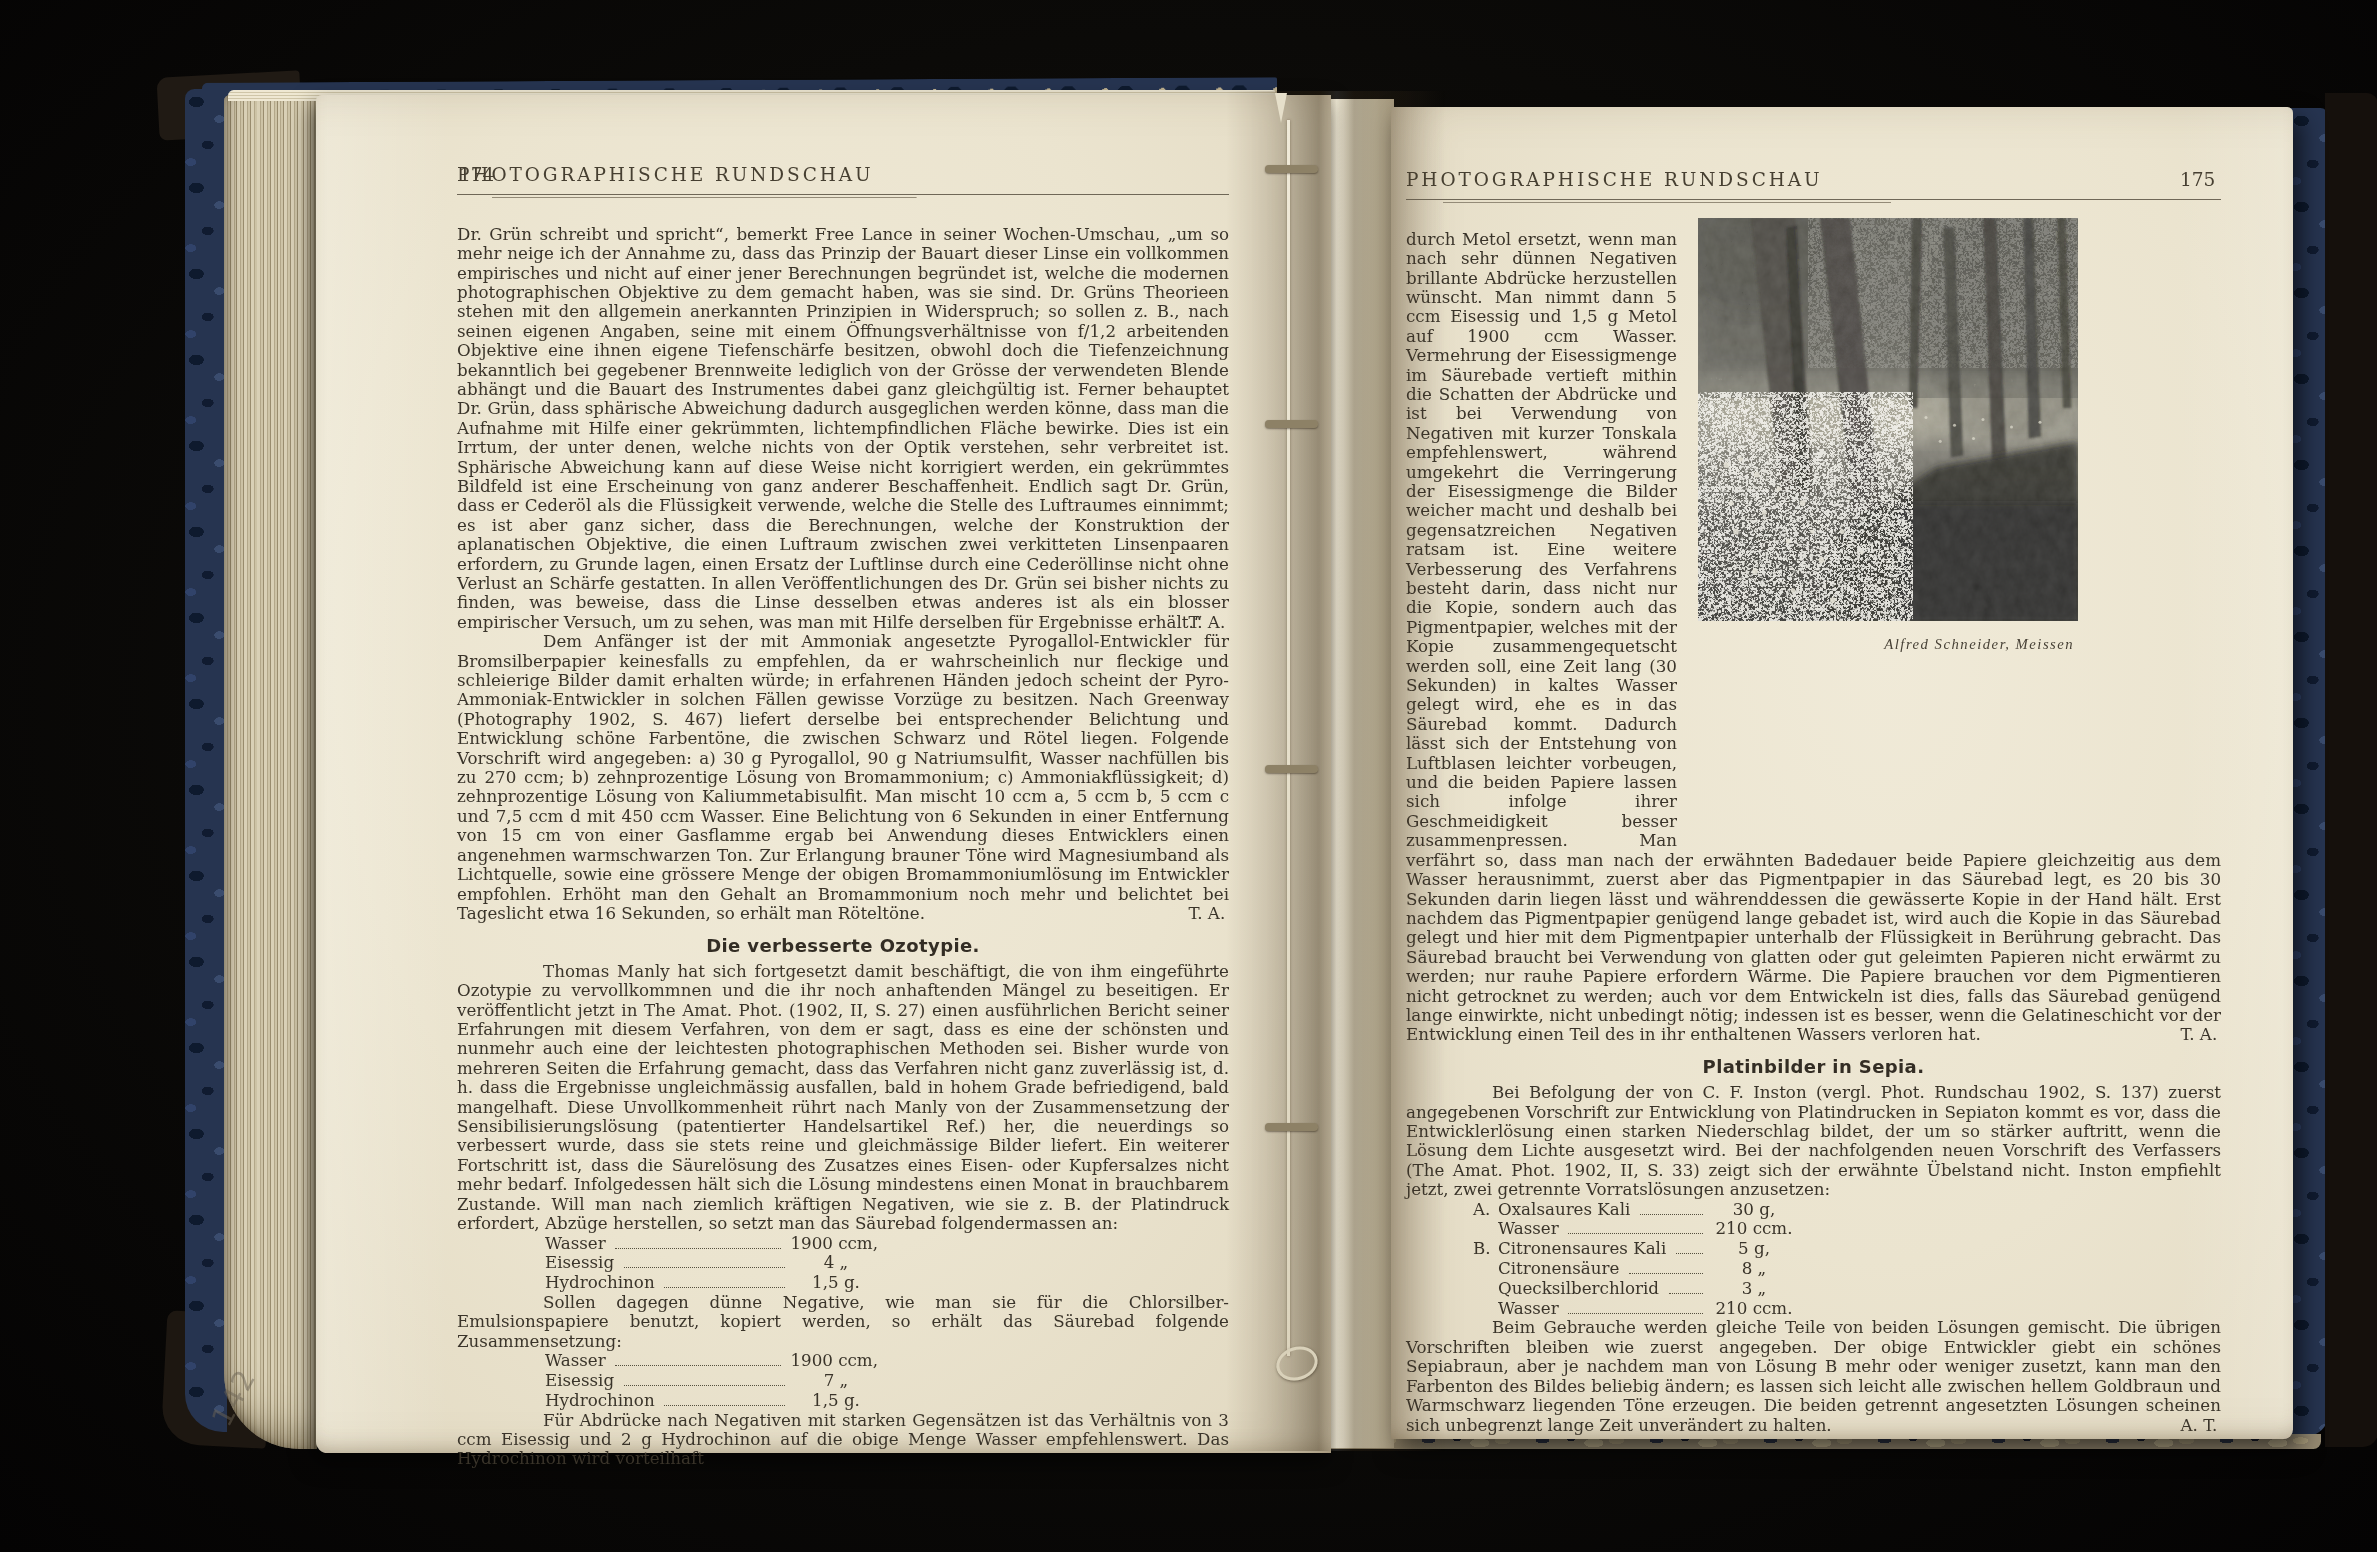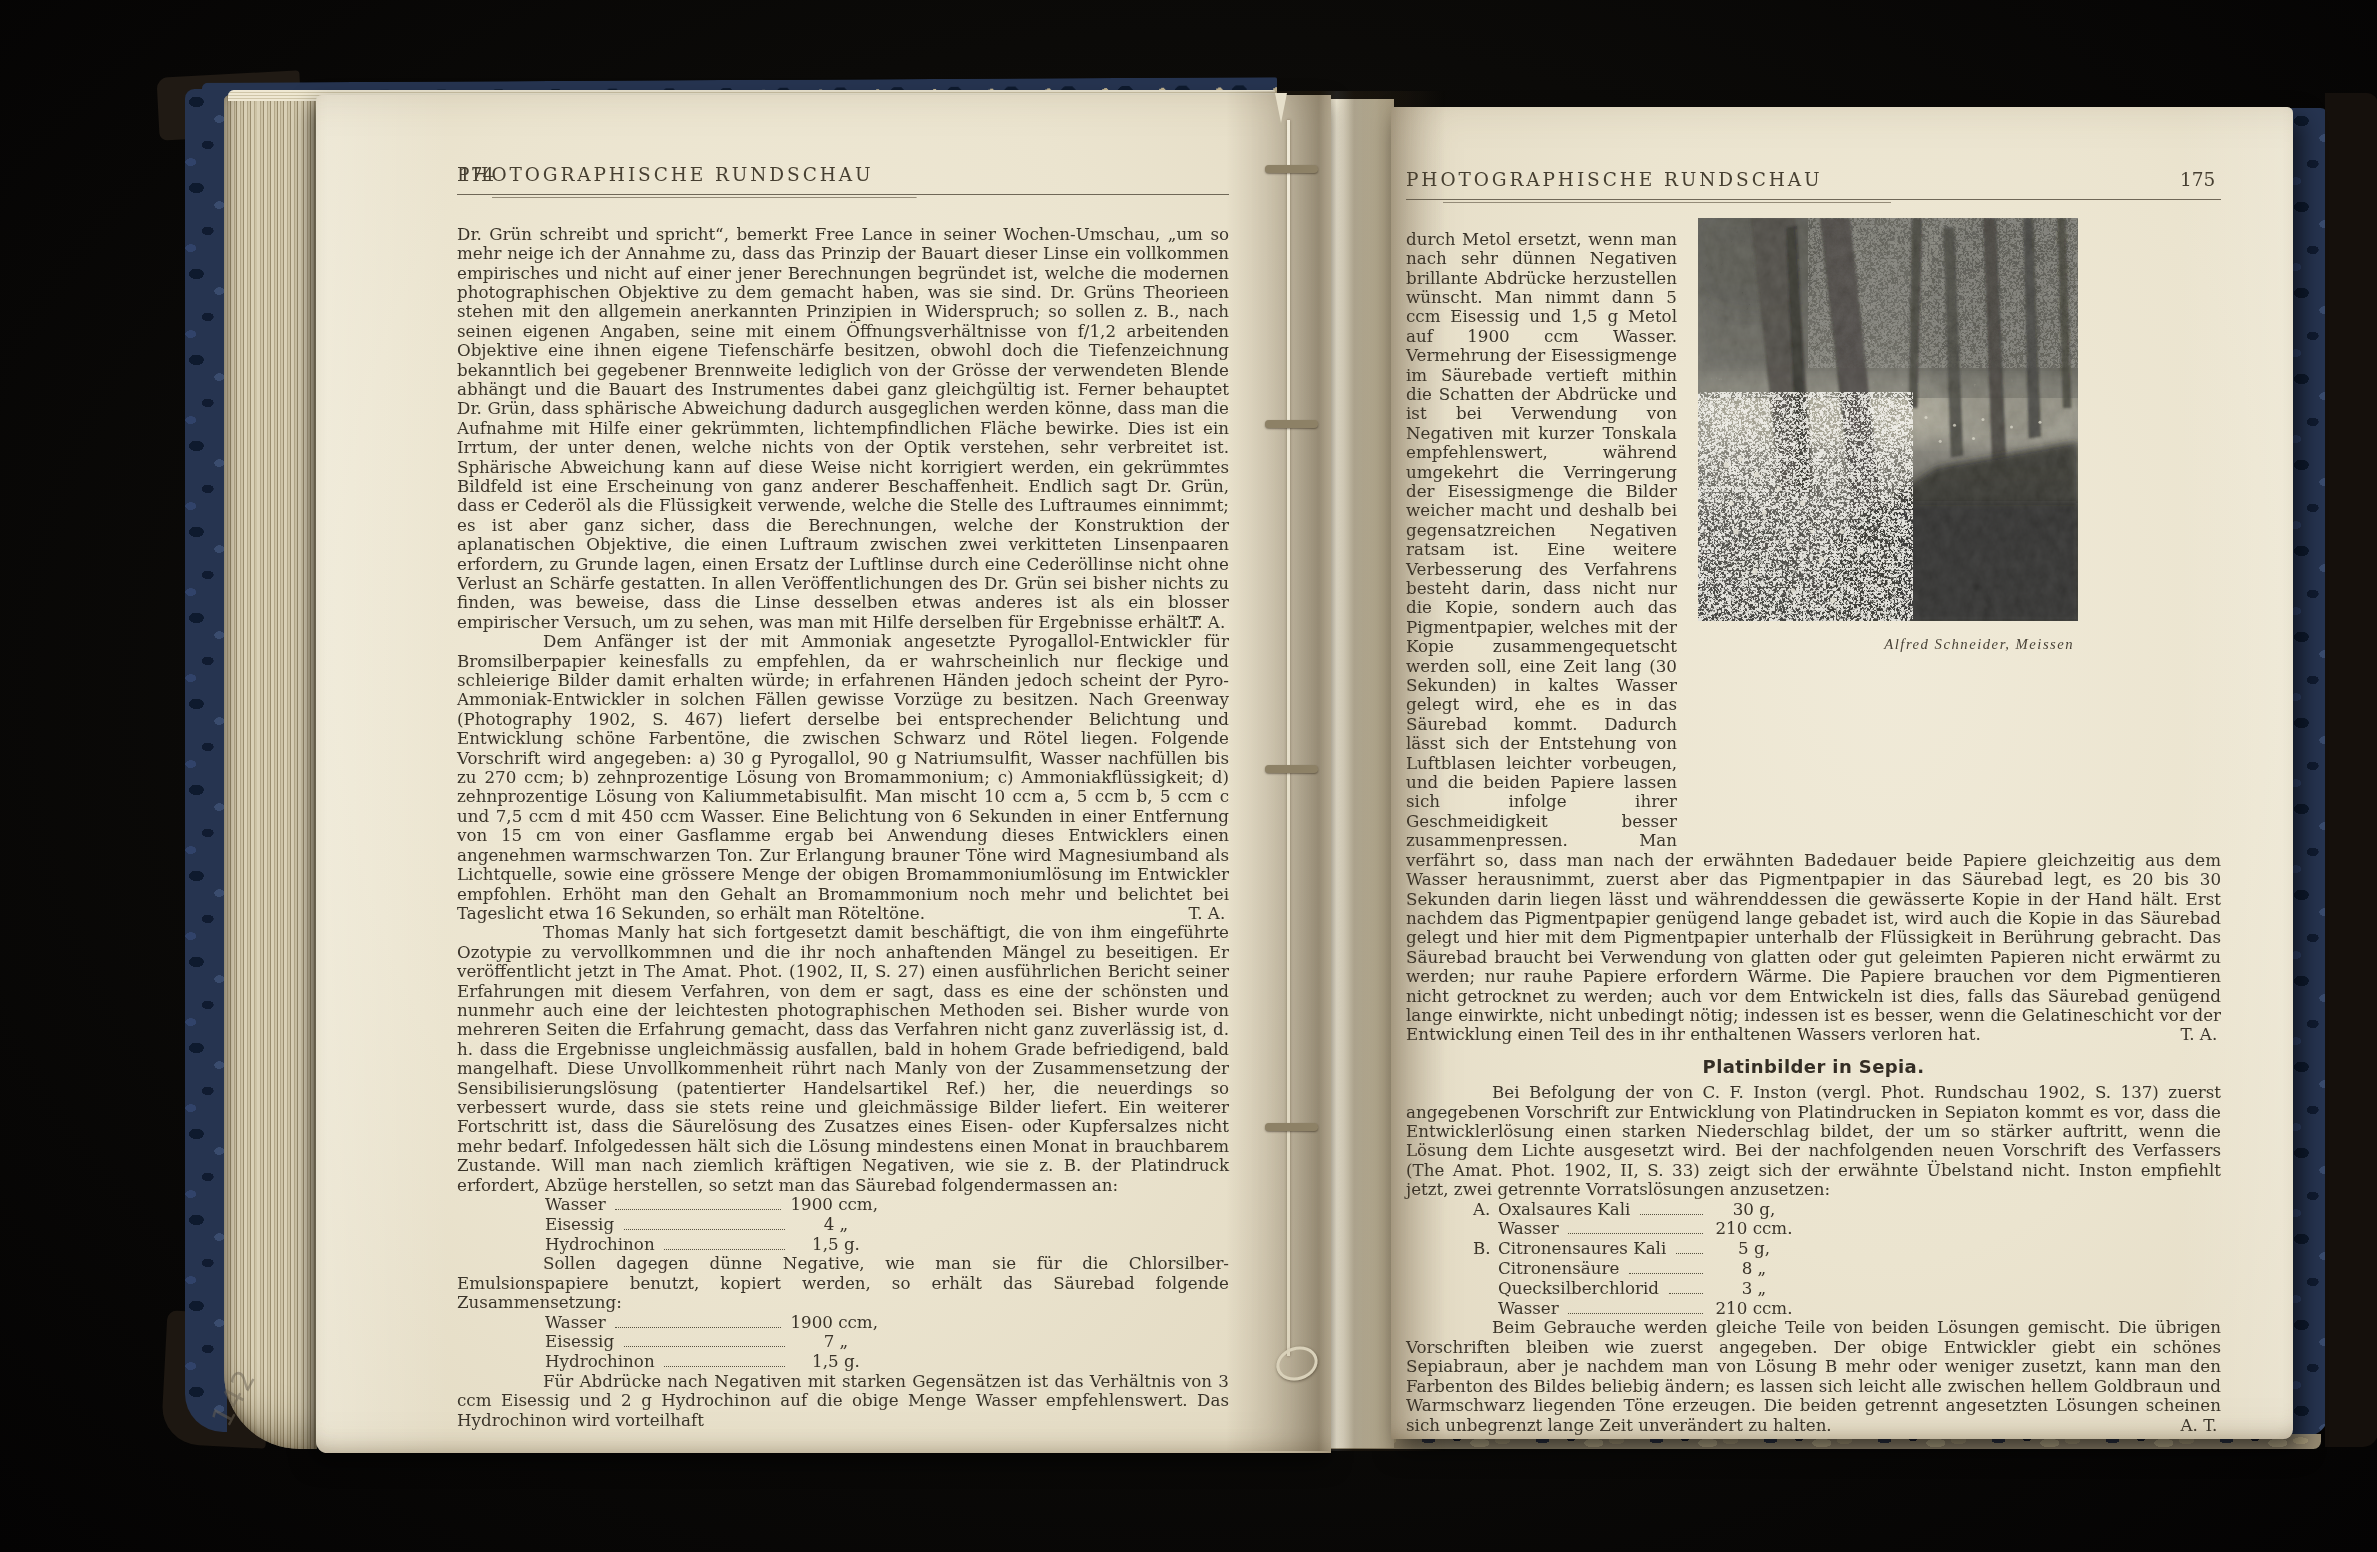--- a/index.html
+++ b/index.html
@@ -109,20 +109,21 @@
       </div>
       <div class="rule"></div>
 
       <div class="body-start">
         <p>Dr. Grün schreibt und spricht“, bemerkt Free Lance in seiner Wochen-Umschau, „um so mehr neige ich der Annahme zu, dass das Prinzip der Bauart dieser Linse ein vollkommen empirisches und nicht auf einer jener Berechnungen begründet ist, welche die modernen photographischen Objektive zu dem gemacht haben, was sie sind.  Dr. Grüns Theorieen stehen mit den allgemein anerkannten Prinzipien in Widerspruch; so sollen z. B., nach seinen eigenen Angaben, seine mit einem Öffnungsverhältnisse von f/1,2 arbeitenden Objektive eine ihnen eigene Tiefenschärfe besitzen, obwohl doch die Tiefenzeichnung bekanntlich bei gegebener Brennweite lediglich von der Grösse der verwendeten Blende abhängt und die Bauart des Instrumentes dabei ganz gleichgültig ist.  Ferner behauptet Dr. Grün, dass sphärische Abweichung dadurch ausgeglichen werden könne, dass man die Aufnahme mit Hilfe einer gekrümmten, lichtempfindlichen Fläche bewirke.  Dies ist ein Irrtum, der unter denen, welche nichts von der Optik verstehen, sehr verbreitet ist.  Sphärische Abweichung kann auf diese Weise nicht korrigiert werden, ein gekrümmtes Bildfeld ist eine Erscheinung von ganz anderer Beschaffenheit.  Endlich sagt Dr. Grün, dass er Cederöl als die Flüssigkeit verwende, welche die Stelle des Luftraumes einnimmt; es ist aber ganz sicher, dass die Berechnungen, welche der Konstruktion der aplanatischen Objektive, die einen Luftraum zwischen zwei verkitteten Linsenpaaren erfordern, zu Grunde lagen, einen Ersatz der Luftlinse durch eine Cederöllinse nicht ohne Verlust an Schärfe gestatten.  In allen Veröffentlichungen des Dr. Grün sei bisher nichts zu finden, was beweise, dass die Linse desselben etwas anderes ist als ein blosser empirischer Versuch, um zu sehen, was man mit Hilfe derselben für Ergebnisse erhält.“</p>
         <div class="sig">T. A.</div>
 
         <p class="ind">Dem Anfänger ist der mit Ammoniak angesetzte Pyrogallol-Entwickler für Bromsilberpapier keinesfalls zu empfehlen, da er wahrscheinlich nur fleckige und schleierige Bilder damit erhalten würde; in erfahrenen Händen jedoch scheint der Pyro-Ammoniak-Entwickler in solchen Fällen gewisse Vorzüge zu besitzen.  Nach Greenway (Photography 1902, S. 467) liefert derselbe bei entsprechender Belichtung und Entwicklung schöne Farbentöne, die zwischen Schwarz und Rötel liegen.  Folgende Vorschrift wird angegeben: a) 30 g Pyrogallol, 90 g Natriumsulfit, Wasser nachfüllen bis zu 270 ccm; b) zehnprozentige Lösung von Bromammonium; c) Ammoniakflüssigkeit; d) zehnprozentige Lösung von Kaliummetabisulfit.  Man mischt 10 ccm a, 5 ccm b, 5 ccm c und 7,5 ccm d mit 450 ccm Wasser.  Eine Belichtung von 6 Sekunden in einer Entfernung von 15 cm von einer Gasflamme ergab bei Anwendung dieses Entwicklers einen angenehmen warmschwarzen Ton.  Zur Erlangung brauner Töne wird Magnesiumband als Lichtquelle, sowie eine grössere Menge der obigen Bromammoniumlösung im Entwickler empfohlen.  Erhöht man den Gehalt an Bromammonium noch mehr und belichtet bei Tageslicht etwa 16 Sekunden, so erhält man Röteltöne.</p>
         <div class="sig">T. A.</div>
 
+        <h3>Die verbesserte Ozotypie.</h3>
         <p class="ind">Thomas Manly hat sich fortgesetzt damit beschäftigt, die von ihm eingeführte Ozotypie zu vervollkommnen und die ihr noch anhaftenden Mängel zu beseitigen.  Er veröffentlicht jetzt in The Amat. Phot. (1902, II, S. 27) einen ausführlichen Bericht seiner Erfahrungen mit diesem Verfahren, von dem er sagt, dass es eine der schönsten und nunmehr auch eine der leichtesten photographischen Methoden sei.  Bisher wurde von mehreren Seiten die Erfahrung gemacht, dass das Verfahren nicht ganz zuverlässig ist, d. h. dass die Ergebnisse ungleichmässig ausfallen, bald in hohem Grade befriedigend, bald mangelhaft.  Diese Unvollkommenheit rührt nach Manly von der Zusammensetzung der Sensibilisierungslösung (patentierter Handelsartikel Ref.) her, die neuerdings so verbessert wurde, dass sie stets reine und gleichmässige Bilder liefert.  Ein weiterer Fortschritt ist, dass die Säurelösung des Zusatzes eines Eisen- oder Kupfersalzes nicht mehr bedarf.  Infolgedessen hält sich die Lösung mindestens einen Monat in brauchbarem Zustande.  Will man nach ziemlich kräftigen Negativen, wie sie z. B. der Platindruck erfordert, Abzüge herstellen, so setzt man das Säurebad folgendermassen an:</p>
         <div class="recipe">
           <div class="rrow">
             <span class="rname">Wasser</span>
             <span class="rlead"></span>
             <span class="rval">1900 ccm,</span>
           </div>
           <div class="rrow">
             <span class="rname">Eisessig</span>
             <span class="rlead"></span>

